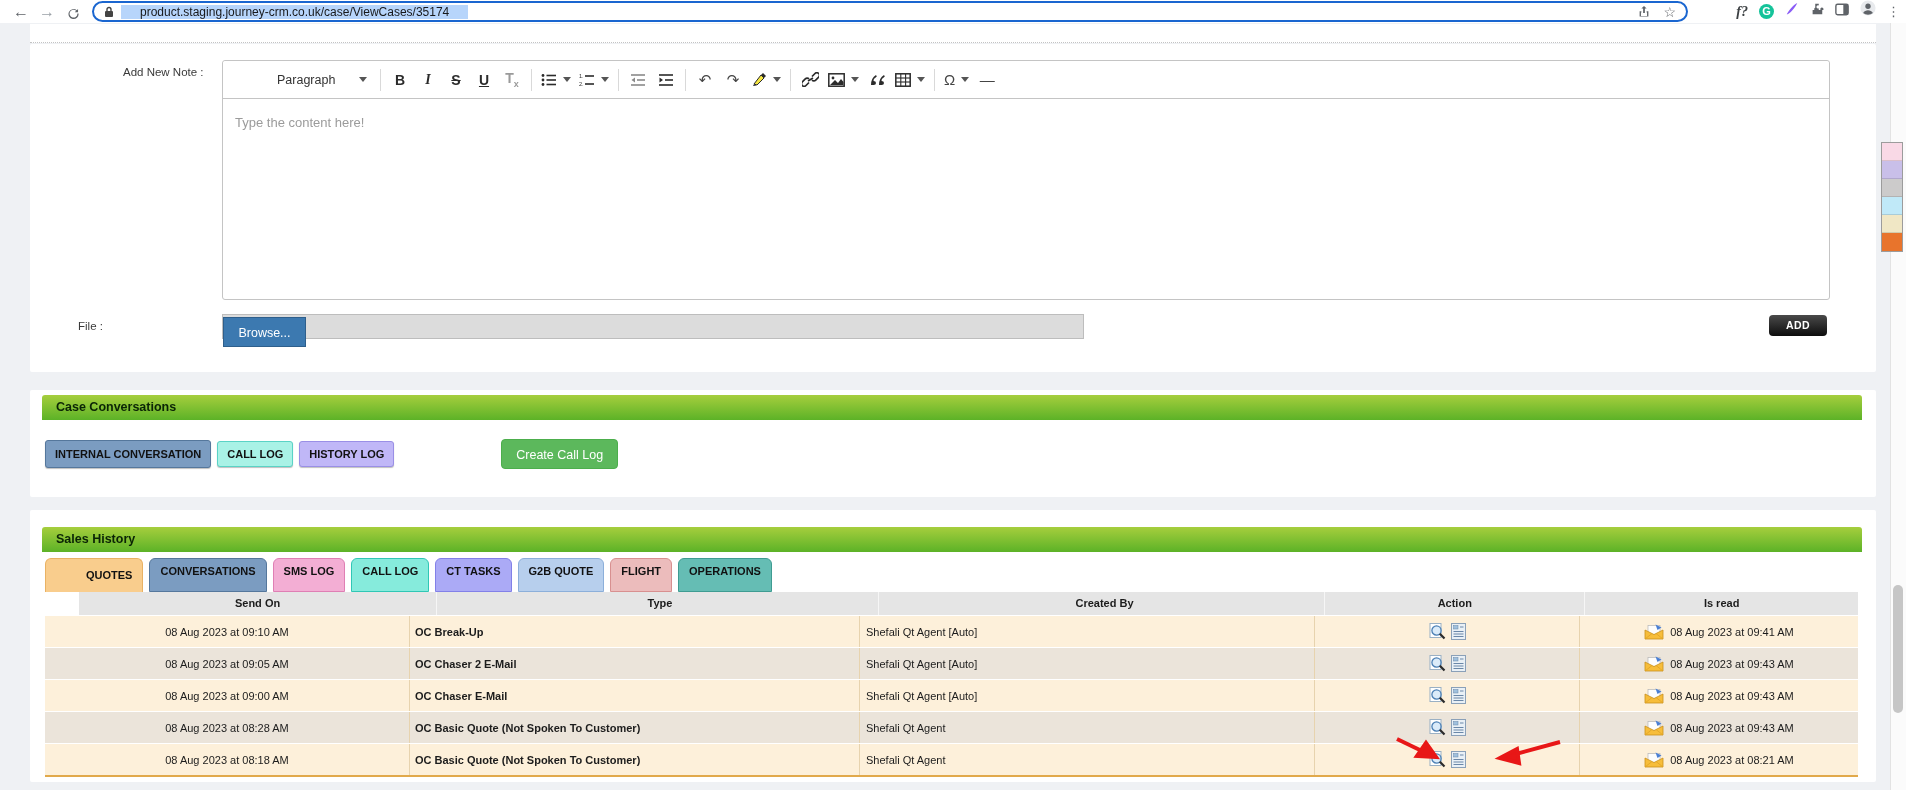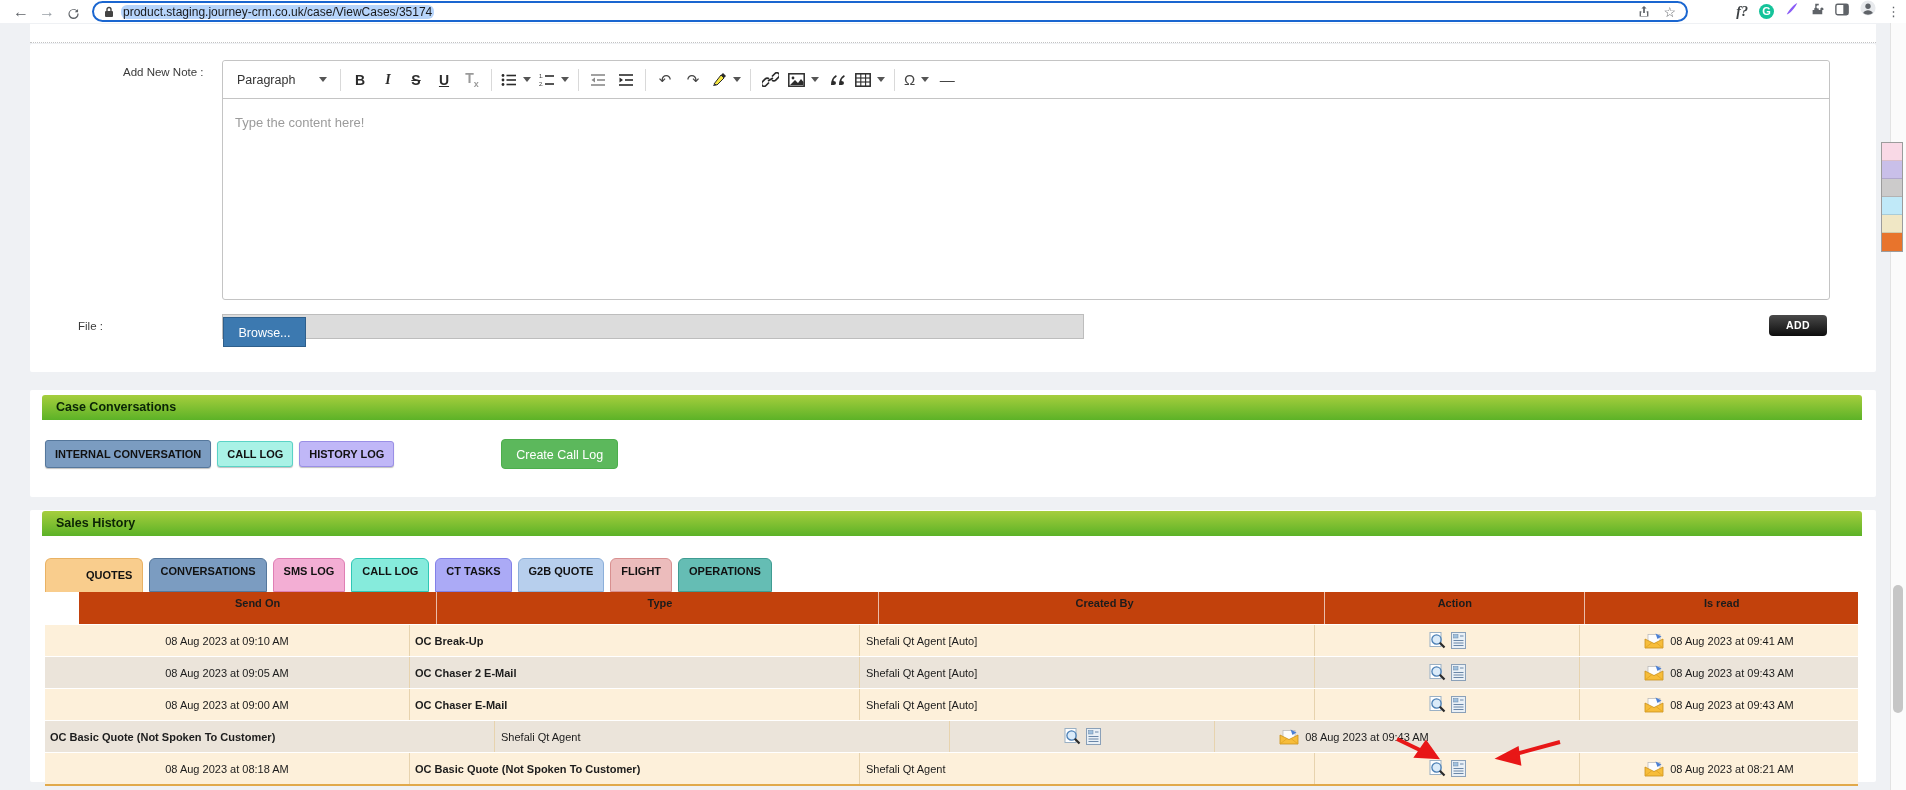--- a/index.html
+++ b/index.html
@@ -5,21 +5,21 @@
   * { margin:0; padding:0; box-sizing:border-box; }
   html,body { background:#dfe1e5; }
   body { font-family:"Liberation Sans", sans-serif; }
   #screen { position:relative; width:1906px; height:790px; background:#eff1f4; overflow:hidden; }
 
   
   .chrome { position:absolute; left:0; top:0; width:1906px; height:23px; background:#ffffff; display:flex; align-items:center; z-index:40; }
   .nav-ic { color:#5f6368; font-size:15px; width:26px; text-align:center; cursor:pointer; line-height:23px; }
   .nav-ic svg { vertical-align:middle; }
   .omnibox { position:absolute; left:92px; top:1px; width:1596px; height:21px; border:2px solid #1a66d0; border-radius:11px; background:#fff; display:flex; align-items:center; padding:0 10px; }
-  .url-text { font-size:12px; color:#17181a; background:#b7d5fb; padding:0 2px; white-space:nowrap;border-radius:6px; }
+  .url-text { font-size:12px; color:#17181a; background:#b7d5fb; padding:0 19px; white-space:nowrap; }
   .omni-right { margin-left:auto; display:flex; align-items:center; gap:12px; }
   .ext-zone { position:absolute; right:6px; top:0; height:23px; display:flex; align-items:center; gap:11px; }
   .ext-ic { font-size:13px; color:#3c4043; cursor:pointer; line-height:23px; }
   .fq { font-family:"Liberation Serif", serif; font-style:italic; font-weight:bold; font-size:14px; }
   .gram { width:15px; height:15px; border-radius:50%; background:#15c39a; color:#fff; font-size:11px; font-weight:bold; text-align:center; line-height:15px; }
   .dots { font-size:13px; color:#5f6368; letter-spacing:0; }
 
   
   .frag { position:absolute; height:4px; border-radius:1px; }
 
@@ -31,21 +31,21 @@
   .sales-card { left:30px; top:510px; width:1846px; height:272px; }
 
   .green-bar { position:absolute; left:12px; width:1820px; height:25px; border-radius:3px 3px 0 0;
                background:linear-gradient(to bottom,#a6ce3d,#5cb227); color:#0b2405; font-weight:bold; font-size:12.5px; line-height:25px; padding-left:14px; }
 
   
   .form-label { position:absolute; font-size:11.5px; color:#3a3a3a; }
   .editor { position:absolute; left:192px; top:16px; width:1608px; height:240px; border:1px solid #c4c4c4; border-radius:3px; background:#fff; }
   .ed-toolbar { height:38px; border-bottom:1px solid #c4c4c4; display:flex; align-items:center; padding:0 6px; background:#fff; border-radius:3px 3px 0 0; }
   .tb-btn { display:inline-flex; align-items:center; justify-content:center; gap:4px; height:26px; min-width:28px; border:none; background:transparent; cursor:pointer; color:#333; padding:0 4px; }
-  .tb-dd { min-width:106px; justify-content:space-between; padding:0 8px; }
+  .tb-dd { min-width:106px; justify-content:space-between; padding:0 8px;margin-left:40px; }
   .tb-dd .dd-label { font-size:12.5px; color:#333; }
   .tb-sep { width:1px; height:22px; background:#d9d9d9; margin:0 5px; }
   .chev { width:0; height:0; border-left:4px solid transparent; border-right:4px solid transparent; border-top:5px solid #555; margin-left:2px; }
   .glyph { font-size:14px; font-weight:bold; color:#2b2b2b; }
   .g-italic  { font-style:italic; font-family:"Liberation Serif",serif; }
   .g-strike  { text-decoration:line-through; }
   .g-under   { text-decoration:underline; }
   .g-removefmt { color:#9a9a9a; font-weight:bold; }
   .g-removefmt sub { font-size:9px; }
   .g-arrow { font-weight:normal; font-size:15px; color:#444; }
@@ -63,21 +63,21 @@
   .chip-big { height:28px; line-height:26px; }
   .create-call { margin-left:101px; height:30px; line-height:30px; padding:0 14px; background:#5cb85c; border:1px solid #4cae4c; border-radius:4px; color:#fff; font-size:12.5px; cursor:pointer; }
 
   
   .tab-row { position:absolute; left:15px; top:48px; height:34px; display:flex; align-items:flex-end; }
   .tab { height:34px; line-height:24px; padding:0 10px; font-size:11px; font-weight:bold; color:#111; border-radius:6px 6px 0 0; margin-right:6px; cursor:pointer; position:relative; }
   .tab.active { height:34px; line-height:32px; z-index:3;padding-left:40px; }
 
   
   .stable { position:absolute; left:15px; top:82px; width:1813px; border-bottom:2px solid #e1a94b; }
-  .thead { display:flex; background:#c2410c; height:32px;margin-left:34px; }
+  .thead { display:flex; background:#e5e5e5; height:23px;margin-left:34px; }
   .th { font-size:11px; font-weight:bold; color:#1c1c1c; text-align:center; line-height:23px; border-right:1px solid rgba(255,255,255,0.65); }
   .th:last-child { border-right:none; }
   .trow { display:flex; height:32px; border-top:1px solid #ffffff; }
   .trow.odd  { background:#fdf0da; }
   .trow.even { background:#ebe4da; }
   .tc { font-size:11px; color:#1c1c1c; display:flex; align-items:center; border-right:1px solid #e7d3ae; overflow:hidden; }
   .tc:last-child { border-right:none; }
   .c-send    { width:365px; justify-content:center; }
   .c-type    { width:450px; padding-left:5px; font-weight:bold; }
   .c-created { width:455px; padding-left:6px; }
@@ -333,21 +333,21 @@
     <div class="conv-btn-row">
 
       <div class="chip chip-big" style="background: rgb(123, 156, 193); border: 1px solid rgb(85, 119, 156);">INTERNAL CONVERSATION</div>
         <div class="chip" style="background: rgb(169, 242, 230); border: 1px solid rgb(90, 211, 198);">CALL LOG</div>
         <div class="chip" style="background: rgb(192, 183, 247); border: 1px solid rgb(154, 143, 230);">HISTORY LOG</div>
         <div class="create-call">Create Call Log</div>
     </div>
   </div>
 
   <div class="card sales-card">
-    <div class="green-bar" style="top:1px;">Sales History</div>
+    <div class="green-bar" style="top:17px;">Sales History</div>
     <div class="tab-row">
         <div class="tab active" style="background: rgb(249, 205, 141); border-top: 1px solid rgb(233, 178, 100); border-right: 1px solid rgb(233, 178, 100); border-bottom: none; border-left: 1px solid rgb(233, 178, 100); border-image: initial;">QUOTES</div>
         <div class="tab" style="background: rgb(123, 156, 193); border: 1px solid rgb(85, 119, 156);">CONVERSATIONS</div>
         <div class="tab" style="background: rgb(243, 174, 212); border: 1px solid rgb(223, 127, 180);">SMS LOG</div>
         <div class="tab" style="background: rgb(134, 235, 220); border: 1px solid rgb(48, 199, 181);">CALL LOG</div>
         <div class="tab" style="background: rgb(171, 170, 246); border: 1px solid rgb(130, 128, 232);">CT TASKS</div>
         <div class="tab" style="background: rgb(183, 207, 237); border: 1px solid rgb(140, 175, 218);">G2B QUOTE</div>
         <div class="tab" style="background: rgb(236, 188, 188); border: 1px solid rgb(216, 144, 144);">FLIGHT</div>
         <div class="tab" style="background: rgb(101, 189, 180); border: 1px solid rgb(63, 156, 146);">OPERATIONS</div>
       </div>
@@ -462,20 +462,21 @@
                   <path d="M11.5 0.5 L17.5 3.5 L13.5 6 Z" fill="#4a7fd4"></path>
                   <path d="M1 6 L10 10.5 L19 6 L19 15 L1 15 Z" fill="#f7bd3a" stroke="#c98f1b" stroke-width="0.8"></path>
                   <path d="M1 15 L8 9.5 M19 15 L12 9.5" stroke="#e0a325" stroke-width="0.8" fill="none"></path>
                 </svg>
       </span>
       <span class="read-text">08 Aug 2023 at 09:43 AM</span>
     </div>
   </div>
 
   <div class="trow even">
+    <div class="tc c-send">08 Aug 2023 at 08:28 AM</div>
     <div class="tc c-type">OC Basic Quote (Not Spoken To Customer)</div>
     <div class="tc c-created">Shefali Qt Agent</div>
     <div class="tc c-action">
       <span class="act-icon">
         <svg width="17" height="17" viewBox="0 0 17 17">
                   <rect x="1" y="0.5" width="11" height="14" fill="#fff" stroke="#9ab0c4"></rect>
                   <circle cx="7.5" cy="7.5" r="4.6" fill="#cfe4f7" fill-opacity="0.75" stroke="#4a7fb5" stroke-width="1.3"></circle>
                   <line x1="10.8" y1="10.8" x2="15.5" y2="15.5" stroke="#2b2b2b" stroke-width="2.2"></line>
                 </svg>
       </span>

